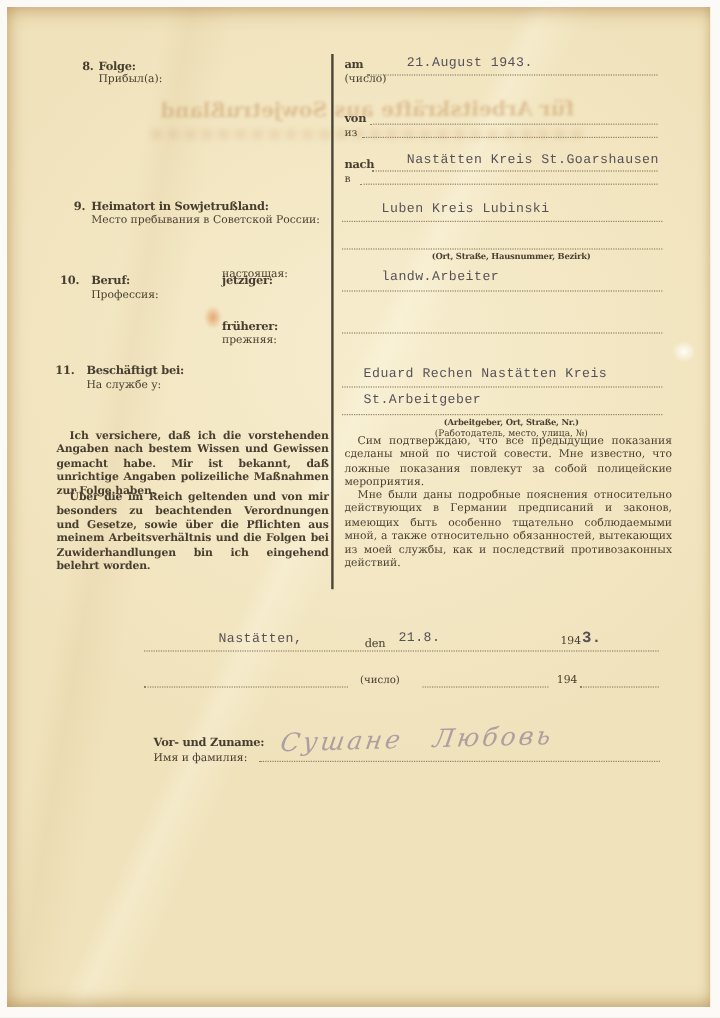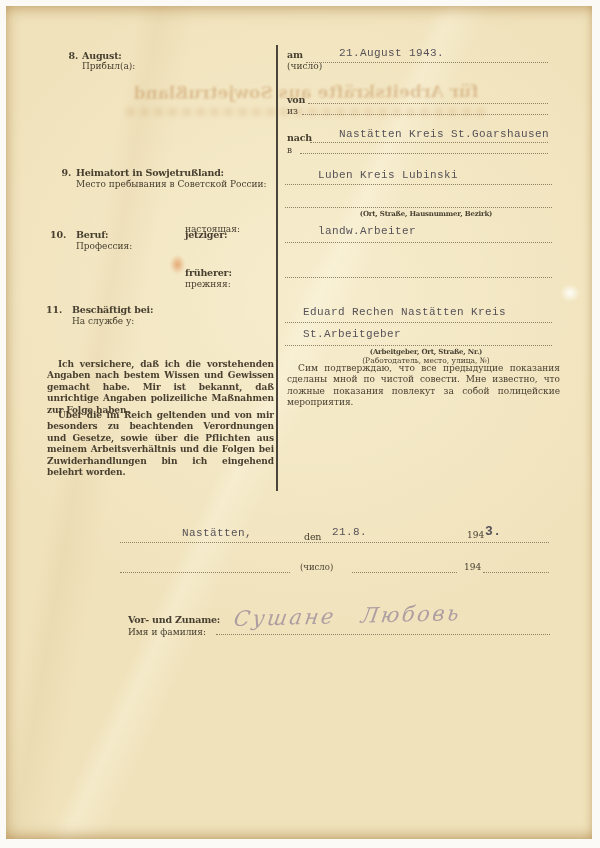--- a/index.html
+++ b/index.html
@@ -45,21 +45,21 @@
 
 <div class="stage">
   <div class="paper">
 
     <div class="abs ghost" style="left:55px;top:76px;width:490px;">für Arbeitskräfte aus Sowjetrußland</div>
     <div class="abs ghostbar" style="left:120px;top:102px;width:360px;"></div>
 
     <div class="divider" style="left:270px;top:39px;height:446px;"></div>
 
     <div class="abs pde num" style="left:44px;top:44px">8.</div>
-    <div class="abs pde" style="left:76px;top:44px">August:</div>
+    <div class="abs pde" style="left:76px;top:44px">Folge:</div>
     <div class="abs pru" style="left:76px;top:55px">Прибыл(а):</div>
 
     <div class="abs pde" style="left:281px;top:43px">am</div>
     <div class="abs pru" style="left:281px;top:55px">(число)</div>
     <div class="abs dot" style="left:300px;top:56px;width:242px"></div>
     <div class="abs typed" style="left:333px;top:41px">21.August 1943.</div>
 
     <div class="abs pde" style="left:281px;top:88px">von</div>
     <div class="abs dot" style="left:302px;top:97px;width:240px"></div>
     <div class="abs pru" style="left:281px;top:100px">из</div>
@@ -104,20 +104,21 @@
     <div class="abs typed" style="left:297px;top:322px">St.Arbeitgeber</div>
     <div class="abs dot" style="left:279px;top:339px;width:267px"></div>
     <div class="abs cap pde" style="left:295px;top:341px;width:250px;font-size:7px">(Arbeitgeber, Ort, Straße, Nr.)</div>
     <div class="abs cap pru" style="left:295px;top:350px;width:250px;font-size:7.5px">(Работодатель, место, улица, №)</div>
 
     <div class="abs speck" style="left:554px;top:278px;width:20px;height:18px"></div>
 
     <div class="abs para de" style="left:41px;top:353px;width:227px">Ich versichere, daß ich die vorstehenden Angaben nach bestem Wissen und Gewissen gemacht habe. Mir ist bekannt, daß unrichtige Angaben polizeiliche Maßnahmen zur Folge haben.</div>
     <div class="abs para de" style="left:41px;top:404px;width:227px">Über die im Reich geltenden und von mir besonders zu beachtenden Verordnungen und Gesetze, sowie über die Pflichten aus meinem Arbeitsverhältnis und die Folgen bei Zuwiderhandlungen bin ich eingehend belehrt worden.</div>
     <div class="abs para" style="left:281px;top:357px;width:273px">Сим подтверждаю, что все предыдущие показания сделаны мной по чистой совести. Мне известно, что ложные показания повлекут за собой полицейские мероприятия.</div>
+    <div class="abs para" style="left:281px;top:402px;width:273px">Мне были даны подробные пояснения относительно действующих в Германии предписаний и законов, имеющих быть особенно тщательно соблюдаемыми мной, а также относительно обязанностей, вытекающих из моей службы, как и последствий противозаконных действий.</div>
 
     <div class="abs typed" style="left:176px;top:521px">Nastätten,</div>
     <div class="abs pde" style="left:298px;top:525px;font-weight:400">den</div>
     <div class="abs typed" style="left:326px;top:520px">21.8.</div>
     <div class="abs pru" style="left:461px;top:524px">194</div>
     <div class="abs typed" style="left:479px;top:518px;font-size:13px;font-weight:700">3.</div>
     <div class="abs dot" style="left:114px;top:536px;width:429px"></div>
 
     <div class="abs dot" style="left:114px;top:566px;width:170px"></div>
     <div class="abs pru" style="left:294px;top:556px;font-size:8.5px">(число)</div>

